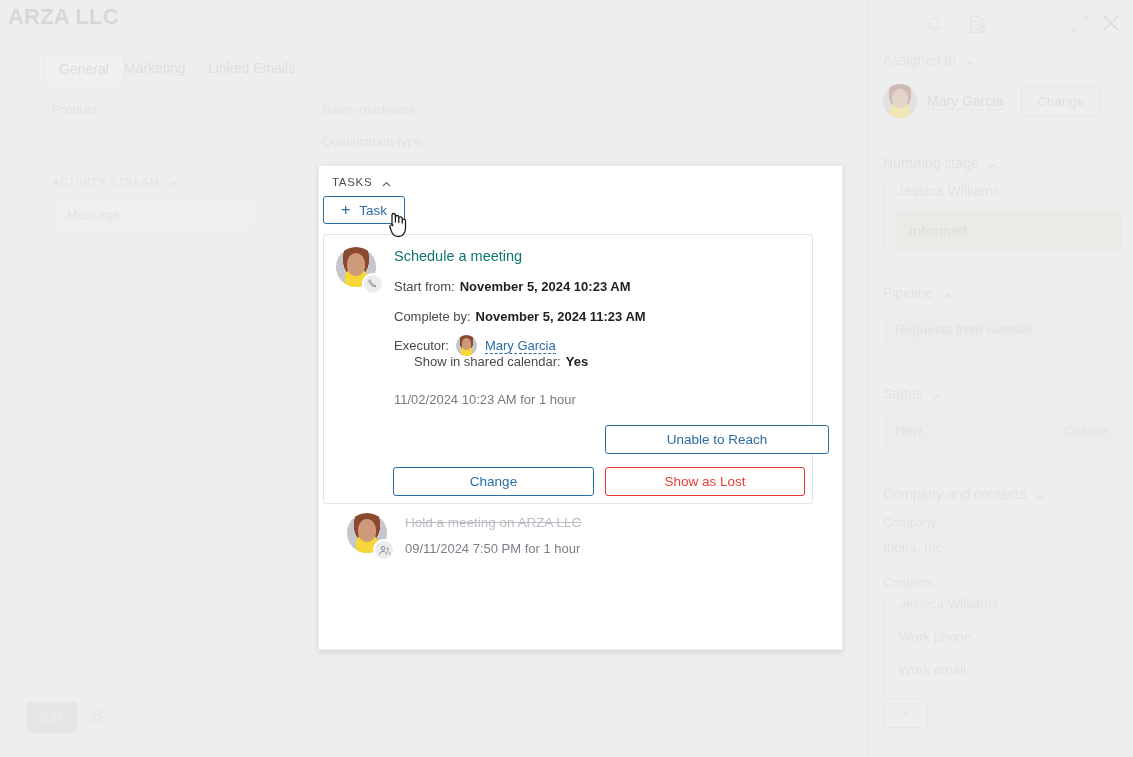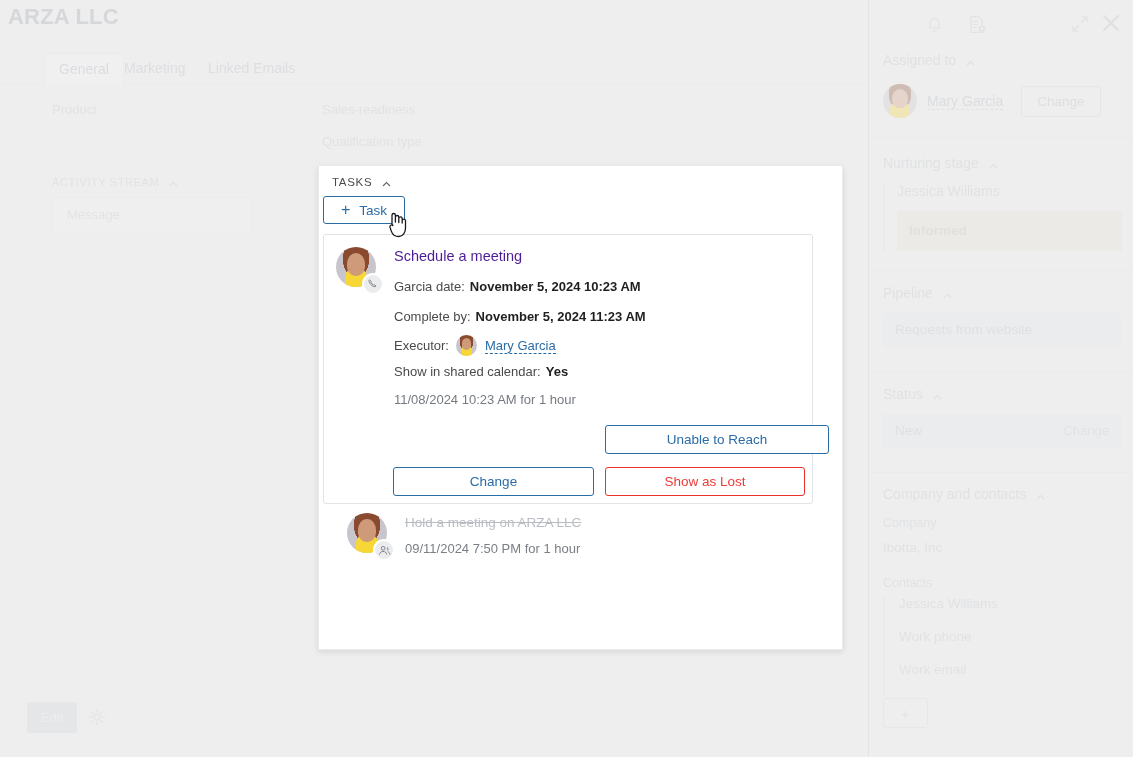--- a/index.html
+++ b/index.html
@@ -221,41 +221,41 @@
   #task-avatar-badge {
     right: -2px; bottom: -2px;
     width: 22px; height: 22px;
     font-size: 11px;
   }
 
   #task-title {
     position: absolute;
     left: 70px; top: 13px;
     font-size: 14.5px;
-    color: #4c1d95;
+    color: #0f766e;
     cursor: pointer;
     white-space: nowrap;
   }
 
   .task-row {
     position: absolute;
     left: 70px;
     font-size: 13px;
     color: #3c3c3c;
     white-space: nowrap;
     display: flex;
     align-items: center;
   }
   .task-row .rl { color: #4a4a4a; }
   .task-row .rv { font-weight: bold; color: #1f1f1f; margin-left: 5px; text-align: right; }
 
   #row-start    { top: 44px; }
   #row-complete { top: 74px; }
   #row-executor { top: 100px; }
-  #row-shared   { top: 129px; }
+  #row-shared   { top: 119px; margin-left: 20px; }
   #row-when     { top: 157px; color: #757a80; }
 
   #executor-avatar { width: 21px; height: 21px; margin: 0 8px 0 7px; }
   #executor-name {
     color: #2a6ca6;
     border-bottom: 1px dashed #2a6ca6;
     cursor: pointer;
   }
 
   .tbtn {
@@ -553,41 +553,41 @@
         <div id="task-avatar-badge" class="badge">
           <svg width="12" height="12" viewBox="0 0 14 14">
             <path d="M2.8 2.2c-.8.8-.6 2.3.6 4.1 1.2 1.8 3 3.2 4.4 3.7 1.2.4 2.2.2 2.8-.5l-1.8-1.6c-.5.4-1 .5-1.5.2-.8-.4-2-1.6-2.5-2.6-.3-.5-.2-1 .2-1.4z" fill="none" stroke="#7d8188" stroke-width="1.1" stroke-linejoin="round"></path>
           </svg>
         </div>
       </div>
 
       <div id="task-title">Schedule a meeting</div>
 
       <div class="task-row" id="row-start">
-        <span class="rl">Garcia date:</span>
+        <span class="rl">Start from:</span>
         <span class="rv">November 5, 2024 10:23 AM</span>
       </div>
 
       <div class="task-row" id="row-complete">
         <span class="rl">Complete by:</span>
         <span class="rv">November 5, 2024 11:23 AM</span>
       </div>
 
       <div class="task-row" id="row-executor">
         <span class="rl">Executor:</span>
         <span id="executor-avatar" class="avatar"></span>
         <span id="executor-name">Mary Garcia</span>
       </div>
 
       <div class="task-row" id="row-shared">
         <span class="rl">Show in shared calendar:</span>
         <span class="rv">Yes</span>
       </div>
 
-      <div class="task-row" id="row-when">11/08/2024 10:23 AM for 1 hour</div>
+      <div class="task-row" id="row-when">11/02/2024 10:23 AM for 1 hour</div>
 
       <button class="tbtn" id="btn-unable">Unable to Reach</button>
       <button class="tbtn" id="btn-change">Change</button>
       <button class="tbtn" id="btn-lost">Show as Lost</button>
     </div>
 
     <div class="done-task" id="done-task-0">
       <div class="av-wrap">
         <div class="avatar"></div>
         <div class="badge">

